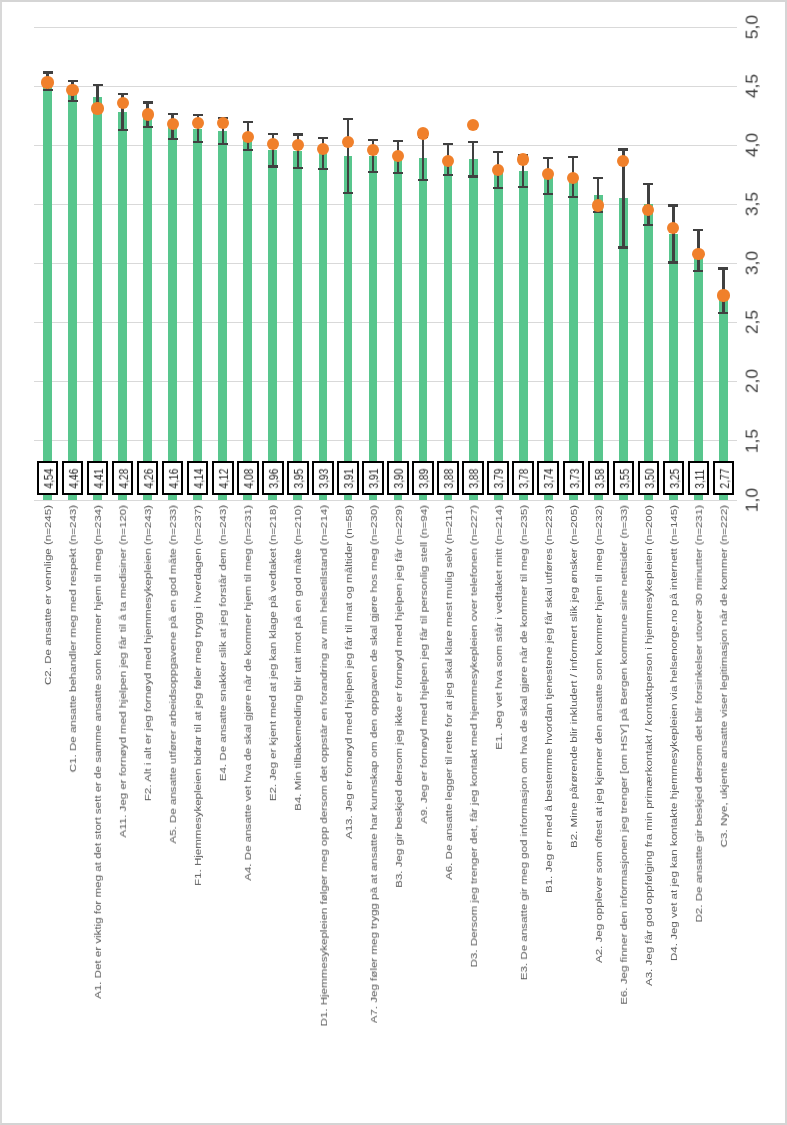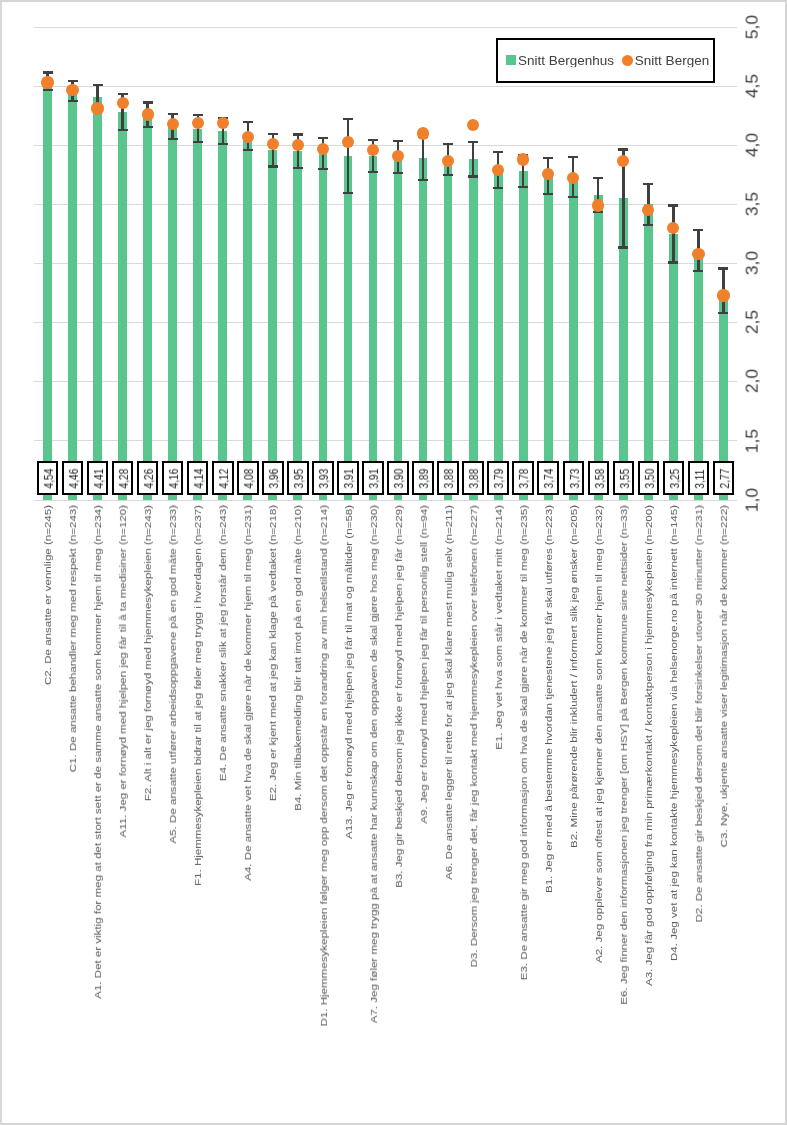--- a/index.html
+++ b/index.html
@@ -306,24 +306,14 @@
   <div class="catlab" style="left:493.7607px;top:504.5px">E1. Jeg vet hva som står i vedtaket mitt (n=214)</div>
   <div class="catlab" style="left:518.7964px;top:504.5px">E3. De ansatte gir meg god informasjon om hva de skal gjøre når de kommer til meg (n=235)</div>
   <div class="catlab" style="left:543.8321px;top:504.5px">B1. Jeg er med å bestemme hvordan tjenestene jeg får skal utføres (n=223)</div>
   <div class="catlab" style="left:568.8679px;top:504.5px">B2. Mine pårørende blir inkludert / informert slik jeg ønsker (n=205)</div>
   <div class="catlab" style="left:593.9036px;top:504.5px">A2. Jeg opplever som oftest at jeg kjenner den ansatte som kommer hjem til meg (n=232)</div>
   <div class="catlab" style="left:618.9393px;top:504.5px">E6. Jeg finner den informasjonen jeg trenger [om HSY] på Bergen kommune sine nettsider (n=33)</div>
   <div class="catlab" style="left:643.975px;top:504.5px">A3. Jeg får god oppfølging fra min primærkontakt / kontaktperson i hjemmesykepleien (n=200)</div>
   <div class="catlab" style="left:669.0107px;top:504.5px">D4. Jeg vet at jeg kan kontakte hjemmesykepleien via helsenorge.no på internett (n=145)</div>
   <div class="catlab" style="left:694.0464px;top:504.5px">D2. De ansatte gir beskjed dersom det blir forsinkelser utover 30 minutter (n=231)</div>
   <div class="catlab" style="left:719.0821px;top:504.5px">C3. Nye, ukjente ansatte viser legitimasjon når de kommer (n=222)</div>
-  <div id="legend">
-        <div class="lgitem" style="">
-          <span class="lgsq" style="background:#58c68d"></span>
-          <span class="lgtext">Snitt Bergenhus</span>
-        </div>
-        <div class="lgitem" style="margin-left:8px">
-          <span class="lgci" style="background:#f0802b"></span>
-          <span class="lgtext">Snitt Bergen</span>
-        </div>
-      </div>
  </div>
 </div>
 
 </body></html>

